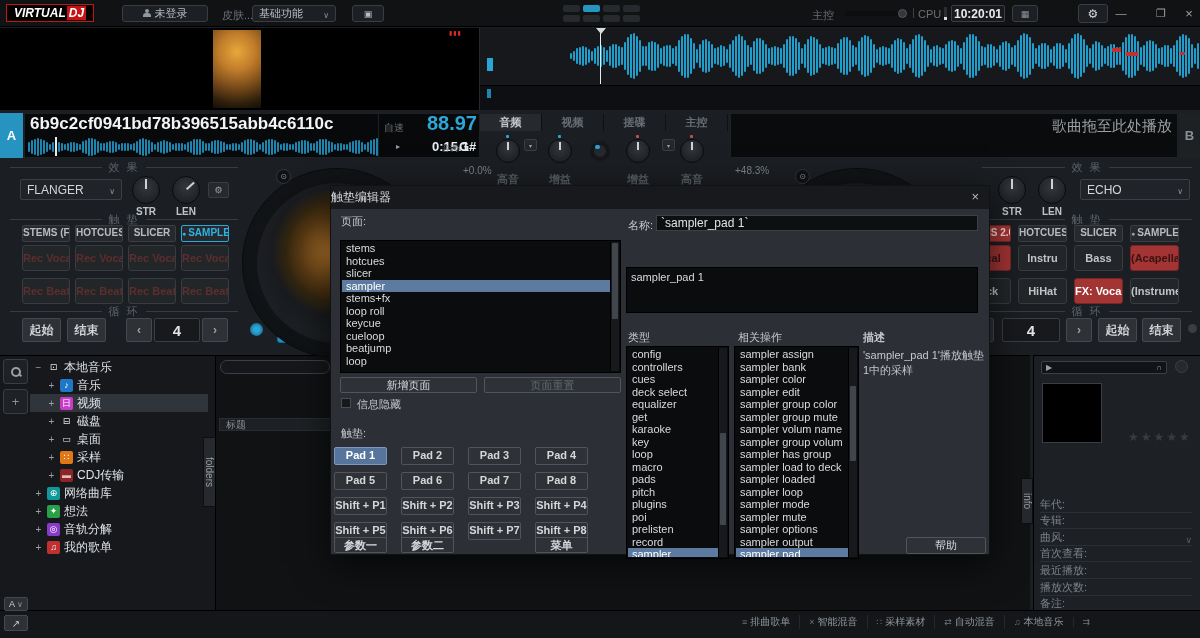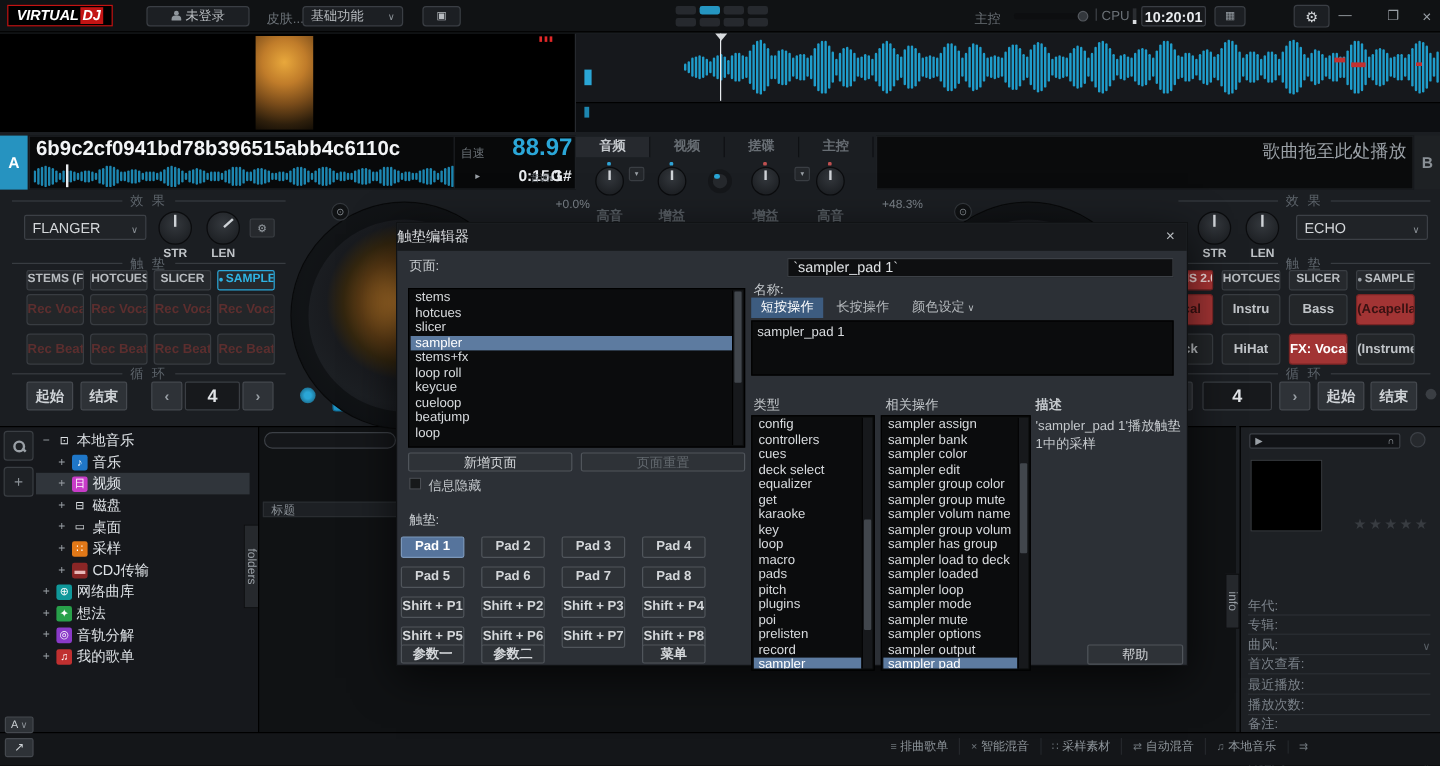--- a/index.html
+++ b/index.html
@@ -892,27 +892,22 @@
         <div class="padbtn">Shift + P4</div>
         <div class="padbtn">Shift + P5</div>
         <div class="padbtn">Shift + P6</div>
         <div class="padbtn">Shift + P7</div>
         <div class="padbtn">Shift + P8</div>
       </div>
     <div class="a padbtn" style="left:3px;top:351px;width:53px;">参数一</div>
     <div class="a padbtn" style="left:70px;top:351px;width:53px;">参数二</div>
     <div class="a padbtn" style="left:204px;top:351px;width:53px;">菜单</div>
 
-    <div class="a dlabel" style="left:297px;top:48px;">名称:</div>
+    <div class="a dlabel" style="left:297px;top:32px;">名称:</div>
     <input class="a nameinput" style="left: 325px; top: 29px; width: 322px; height: 16px;" value="`sampler_pad 1`">
-    <div class="a dtabsrow" style="left:295px;top:62px;">
-        <div class="dtabbtn selected">短按操作</div>
-        <div class="dtabbtn">长按操作</div>
-        <div class="dtabbtn chev">颜色设定</div>
-      </div>
     <div class="a scriptbox" style="left:295px;top:81px;width:352px;height:46px;">sampler_pad 1</div>
 
     <div class="a dlabel" style="left:297px;top:144px;">类型</div>
     <div class="a dlabel" style="left:407px;top:144px;">相关操作</div>
     <div class="a dlabel" style="left:532px;top:144px;font-weight:bold;">描述</div>
 
     <div class="a listbox" style="left:295px;top:160px;width:103px;height:213px;">
       <div class="lrows">
           <div class="lrow">config</div>
           <div class="lrow">controllers</div>

